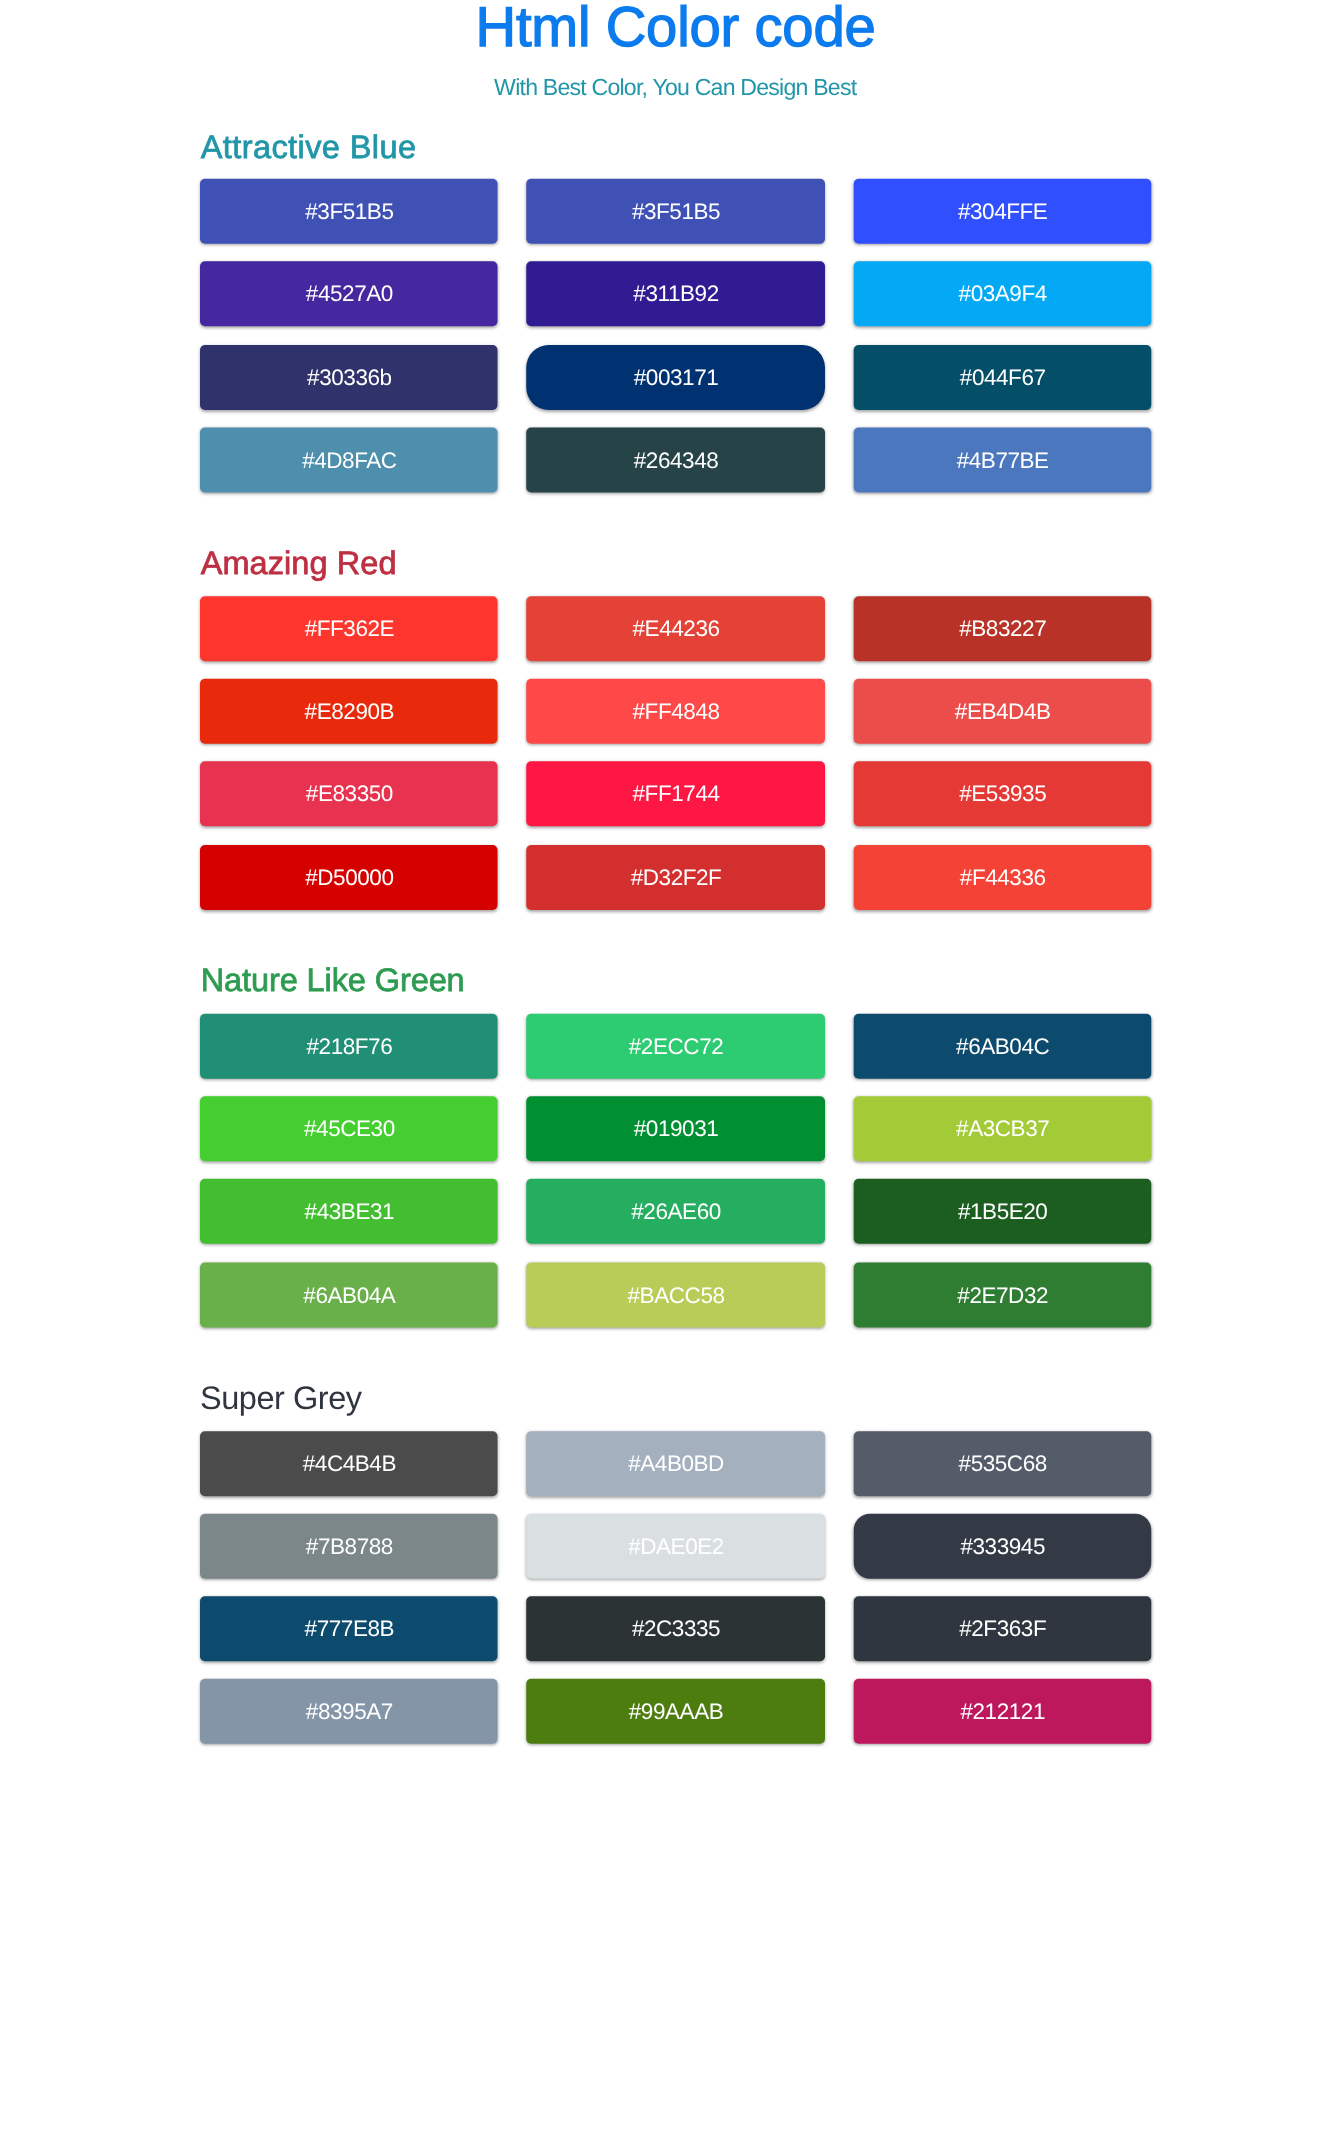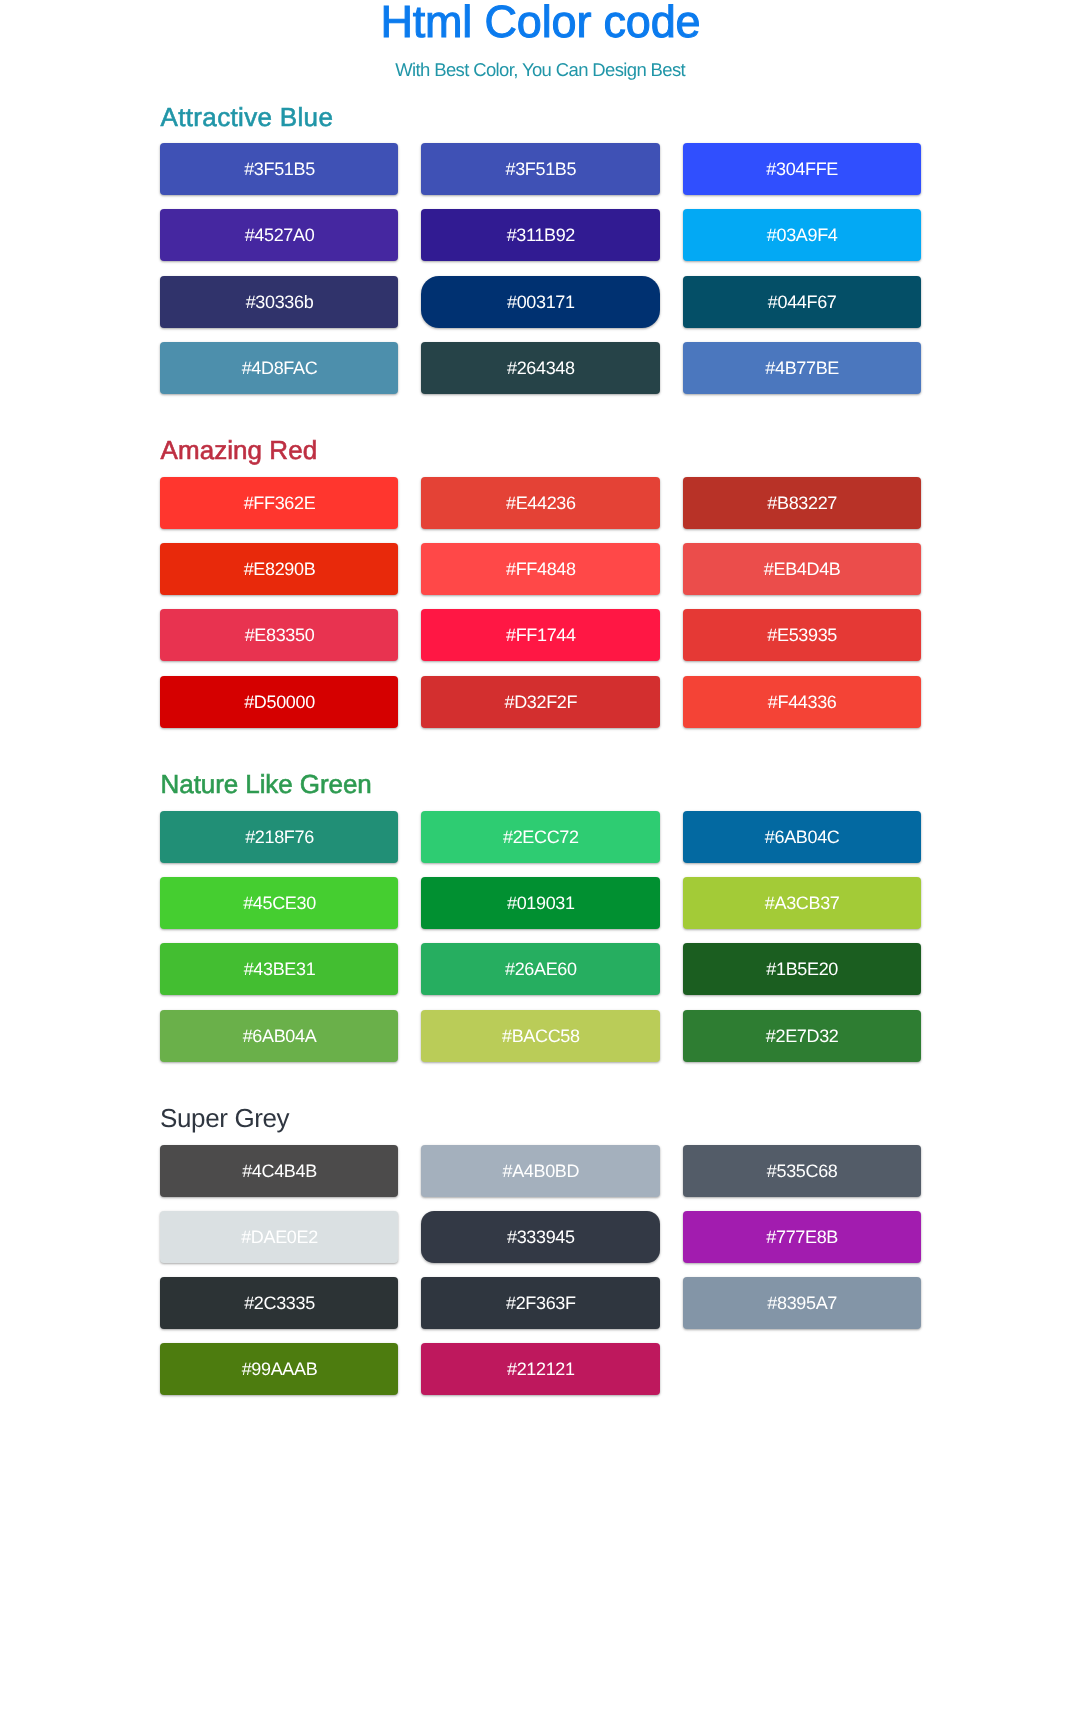--- a/index.html
+++ b/index.html
@@ -177,21 +177,21 @@
     </section>
     <section class="section section-2">
       <h2 class="section-heading heading-bold h-ls-2" style="color: rgb(46, 155, 81);">Nature Like Green</h2>
       <div class="grid">
         <div class="card" style="background-color: rgb(33, 143, 118);">
             <span class="card-label" style="color: rgb(255, 255, 255);">#218F76</span>
           </div>
         <div class="card" style="background-color: rgb(46, 204, 114);">
             <span class="card-label" style="color: rgb(255, 255, 255);">#2ECC72</span>
           </div>
-        <div class="card" style="background-color: #0369a1;">
+        <div class="card" style="background-color: #0c4a6e;">
             <span class="card-label" style="color: rgb(255, 255, 255);">#6AB04C</span>
           </div>
         <div class="card" style="background-color: rgb(69, 206, 48);">
             <span class="card-label" style="color: rgb(255, 255, 255);">#45CE30</span>
           </div>
         <div class="card" style="background-color: rgb(1, 144, 49);">
             <span class="card-label" style="color: rgb(255, 255, 255);">#019031</span>
           </div>
         <div class="card" style="background-color: rgb(163, 203, 55);">
             <span class="card-label" style="color: rgb(255, 255, 255);">#A3CB37</span>
@@ -221,27 +221,30 @@
       <div class="grid">
         <div class="card" style="background-color: rgb(76, 75, 75);">
             <span class="card-label" style="color: rgb(255, 255, 255);">#4C4B4B</span>
           </div>
         <div class="card" style="background-color: rgb(164, 176, 189);">
             <span class="card-label" style="color: rgb(255, 255, 255);">#A4B0BD</span>
           </div>
         <div class="card" style="background-color: rgb(83, 92, 104);">
             <span class="card-label" style="color: rgb(255, 255, 255);">#535C68</span>
           </div>
+        <div class="card" style="background-color: rgb(123, 135, 136);">
+            <span class="card-label" style="color: rgb(255, 255, 255);">#7B8788</span>
+          </div>
         <div class="card" style="background-color: rgb(218, 224, 226);">
             <span class="card-label" style="color: rgb(255, 255, 255);">#DAE0E2</span>
           </div>
         <div class="card" style="background-color: rgb(51, 57, 69); border-radius: 13px;">
             <span class="card-label" style="color: rgb(255, 255, 255);">#333945</span>
           </div>
-        <div class="card" style="background-color: #a21caf;">
+        <div class="card" style="background-color: #0c4a6e;">
             <span class="card-label" style="color: rgb(255, 255, 255);">#777E8B</span>
           </div>
         <div class="card" style="background-color: rgb(44, 51, 53);">
             <span class="card-label" style="color: rgb(255, 255, 255);">#2C3335</span>
           </div>
         <div class="card" style="background-color: rgb(47, 54, 63);">
             <span class="card-label" style="color: rgb(255, 255, 255);">#2F363F</span>
           </div>
         <div class="card" style="background-color: rgb(131, 149, 167);">
             <span class="card-label" style="color: rgb(255, 255, 255);">#8395A7</span>

